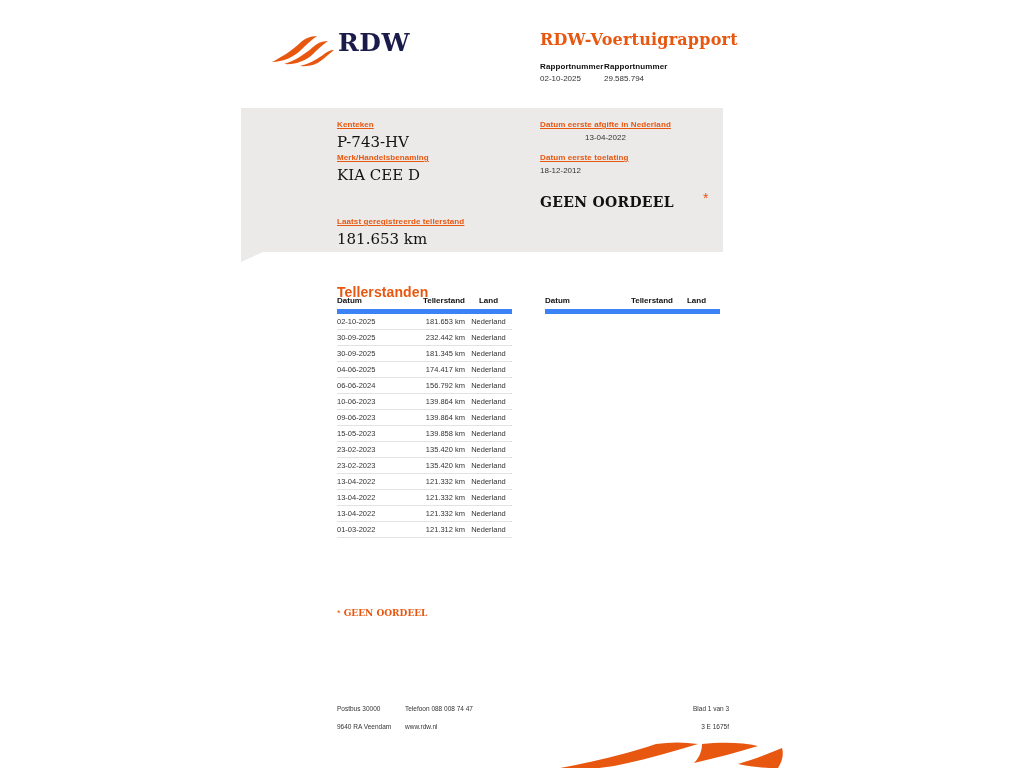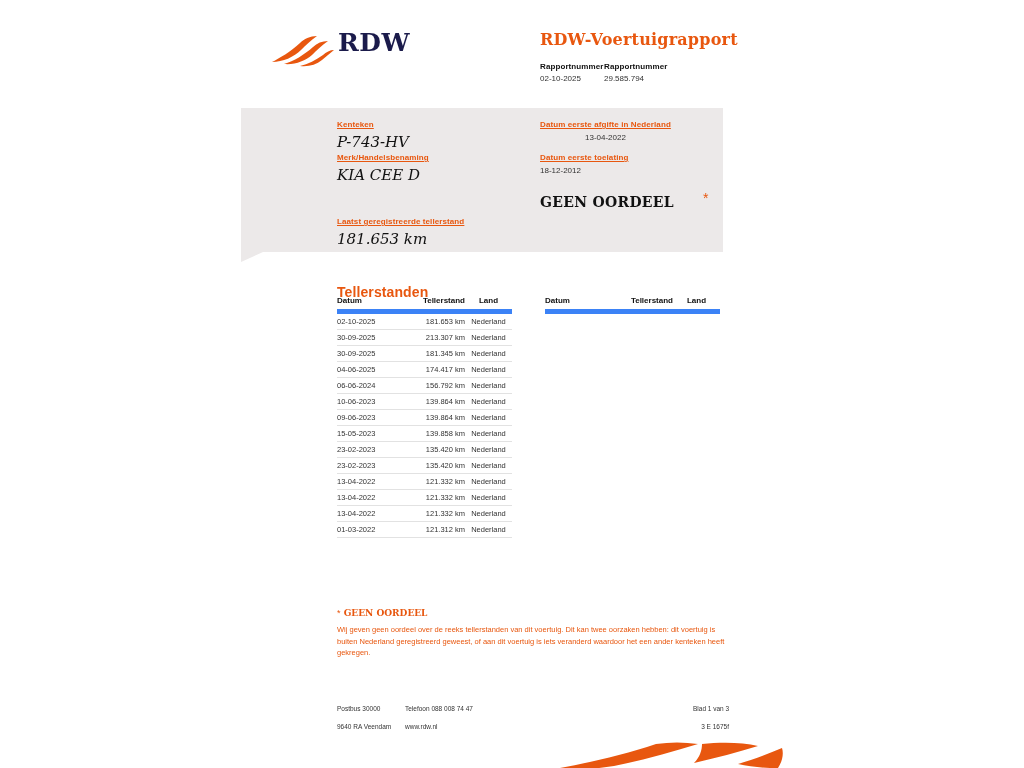--- a/index.html
+++ b/index.html
@@ -114,21 +114,20 @@
     letter-spacing: 0.1px;
     white-space: nowrap;
     text-decoration: underline;
   }
   .fld-value-lg {
     font-family: "DejaVu Serif", serif;
     font-size: 15px;
     color: #111;
     margin-top: 4px;
     white-space: nowrap;
-    font-style: italic;
   }
   .fld-value-sm {
     font-size: 8px;
     color: #333;
     margin-top: 4px;
     white-space: nowrap;
   }
 
   .verdict {
     position: absolute;
@@ -310,21 +309,21 @@
       </tr>
     </thead>
     <tbody id="tbody-left">
         <tr>
           <td class="c-date">02-10-2025</td>
           <td class="c-num num">181.653 km</td>
           <td class="c-land land">Nederland</td>
         </tr>
         <tr>
           <td class="c-date">30-09-2025</td>
-          <td class="c-num num">213.307 km</td>
+          <td class="c-num num">232.442 km</td>
           <td class="c-land land">Nederland</td>
         </tr>
         <tr>
           <td class="c-date">30-09-2025</td>
           <td class="c-num num">181.345 km</td>
           <td class="c-land land">Nederland</td>
         </tr>
         <tr>
           <td class="c-date">04-06-2025</td>
           <td class="c-num num">174.417 km</td>
@@ -389,21 +388,20 @@
         <th class="c-date">Datum</th>
         <th class="c-num num">Tellerstand</th>
         <th class="c-land land">Land</th>
       </tr>
     </thead>
     <tbody id="tbody-right"></tbody>
   </table>
 
   <div class="note">
     <div class="note-title"><span class="star">*</span> <span>GEEN OORDEEL</span></div>
-    <div class="note-body">Wij geven geen oordeel over de reeks tellerstanden van dit voertuig. Dit kan twee oorzaken hebben: dit voertuig is buiten Nederland geregistreerd geweest, of aan dit voertuig is iets veranderd waardoor het een ander kenteken heeft gekregen.</div>
   </div>
 
   <div class="footer">
     <div class="footer-cell f-c1">Postbus 30000</div>
     <div class="footer-cell f-c2">Telefoon 088 008 74 47</div>
     <div class="footer-cell f-c1 f-r2">9640 RA Veendam</div>
     <div class="footer-cell f-c2 f-r2">www.rdw.nl</div>
     <div class="footer-cell f-right">Blad 1 van 3</div>
     <div class="footer-cell f-right f-r2">3 E 1675f</div>
   </div>

